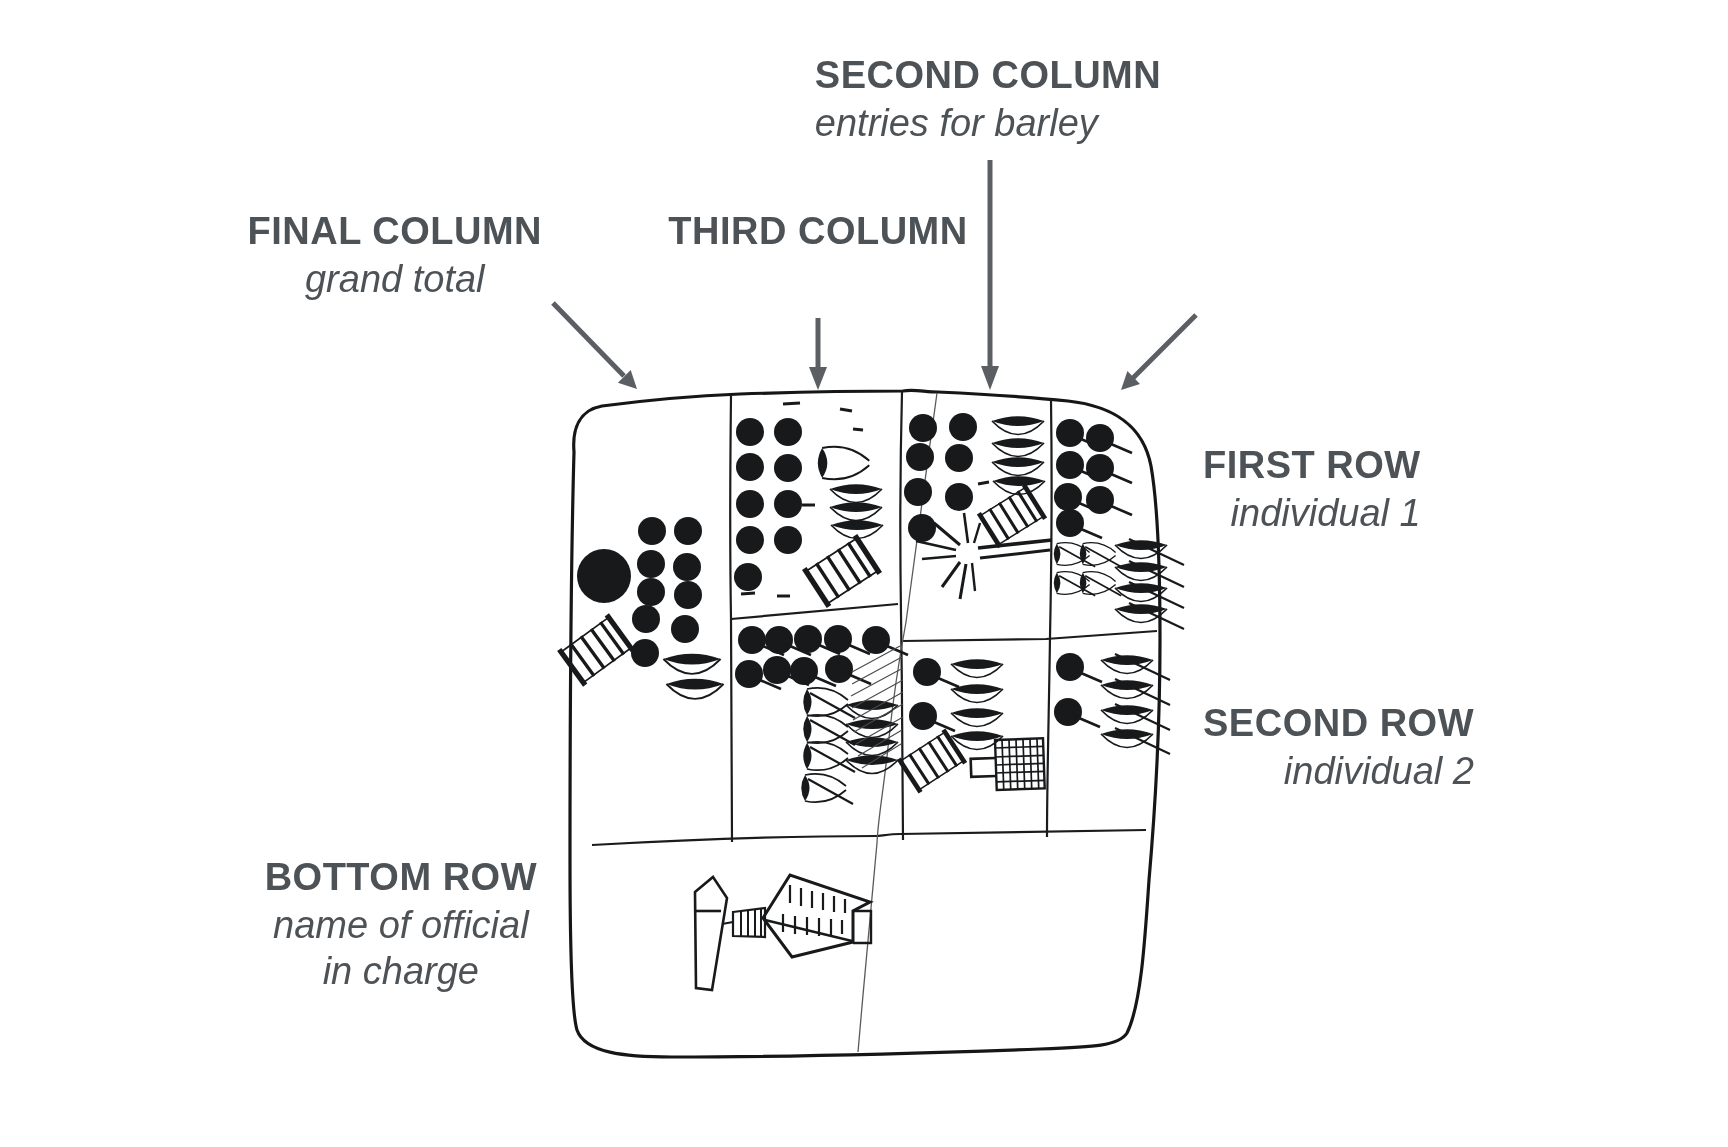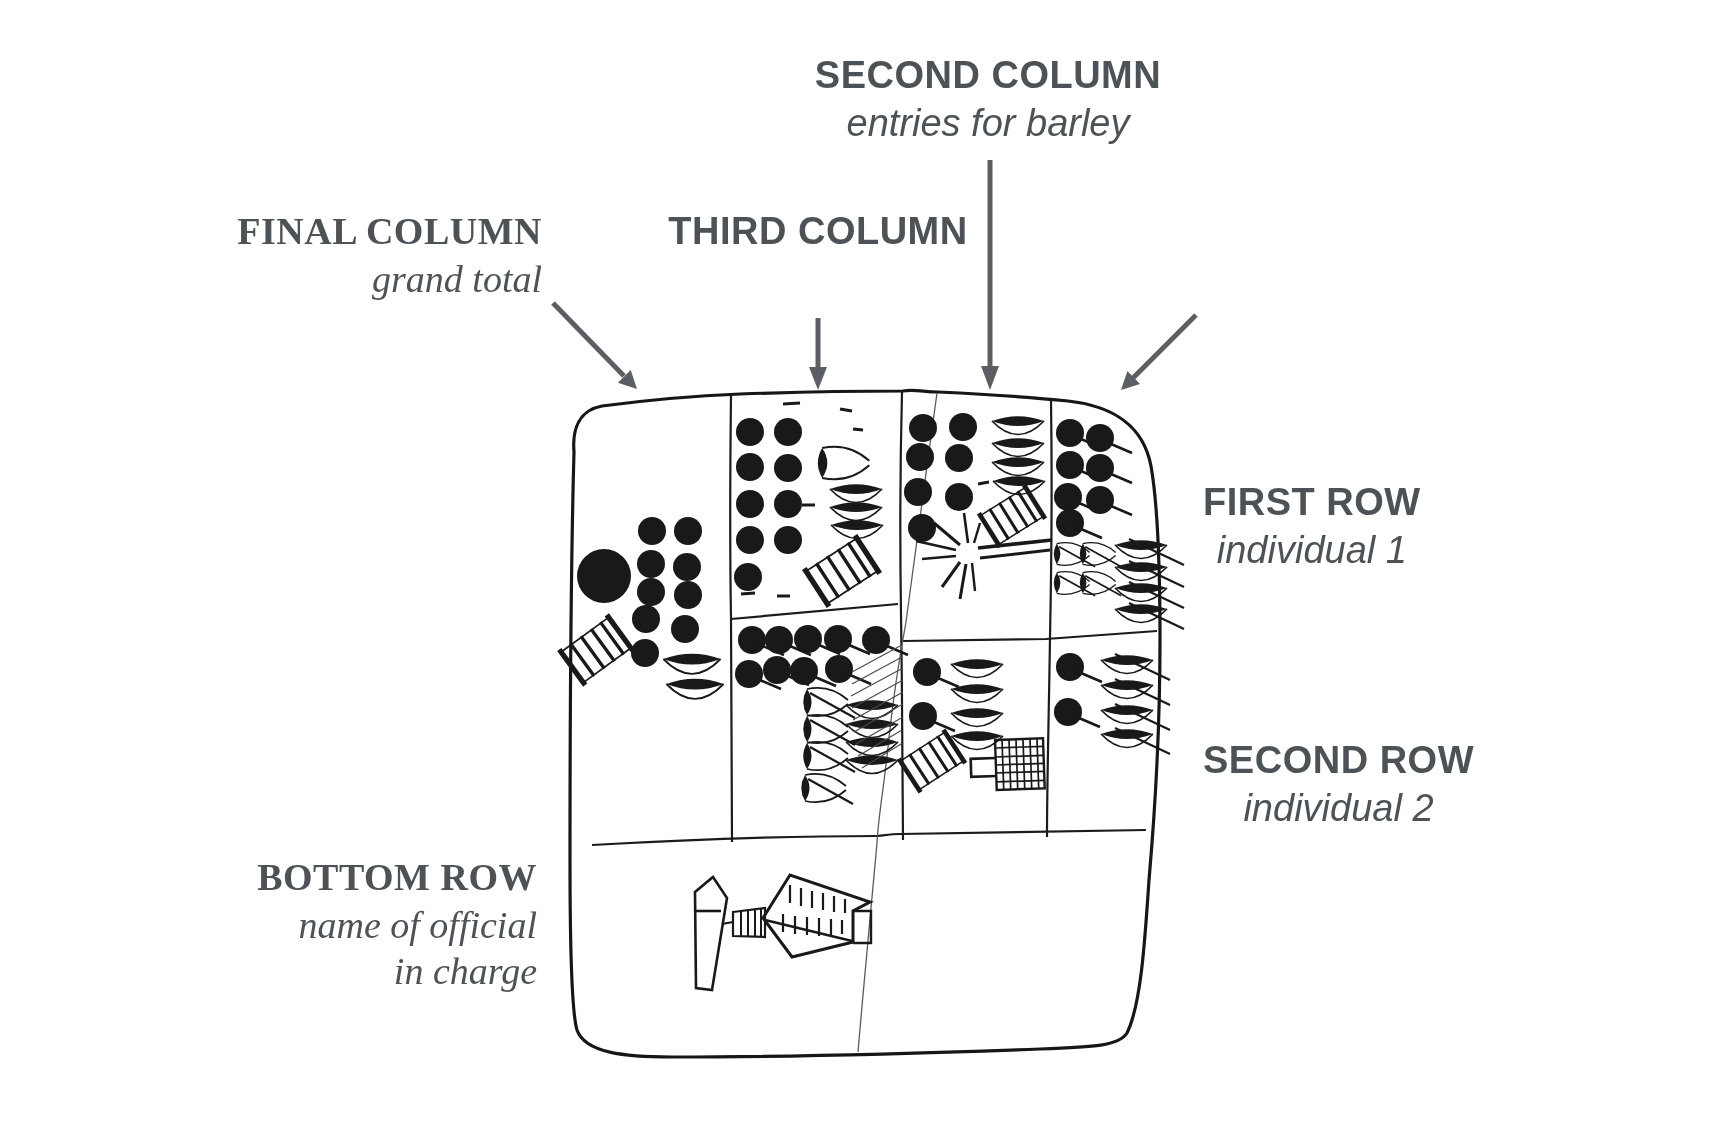--- a/index.html
+++ b/index.html
@@ -4,23 +4,23 @@
 <style>
   html,body { margin:0; padding:0; background:#ffffff; }
   #canvas {
     position:relative; width:1728px; height:1147px; background:#ffffff;
     font-family:"Liberation Sans", sans-serif; overflow:hidden;
   }
   #tablet-svg { position:absolute; left:0; top:0; }
   .anno { position:absolute; color:#4d5257; }
   .anno .t { font-weight:700; font-size:38px; line-height:50px; letter-spacing:0.5px; white-space:nowrap; }
   .anno .s { font-style:italic; font-size:38px; line-height:46px; white-space:nowrap; }
-  .center { transform:translateX(-50%); text-align:center; }
-  .rightal { text-align:right;font-family:Liberation Serif, serif; }
-  .leftal  { text-align:center;margin-top:37px; }
+  .center { transform:translateX(-50%); text-align:left; }
+  .rightal { text-align:center; }
+  .leftal  { text-align:right; }
 </style>
 </head>
 <body>
 
 <div id="canvas">
 
   <svg id="tablet-svg" width="1728" height="1147" viewBox="0 0 1728 1147">
     <defs>
       <g id="dot">
           <circle r="14" fill="#17191b"></circle>

